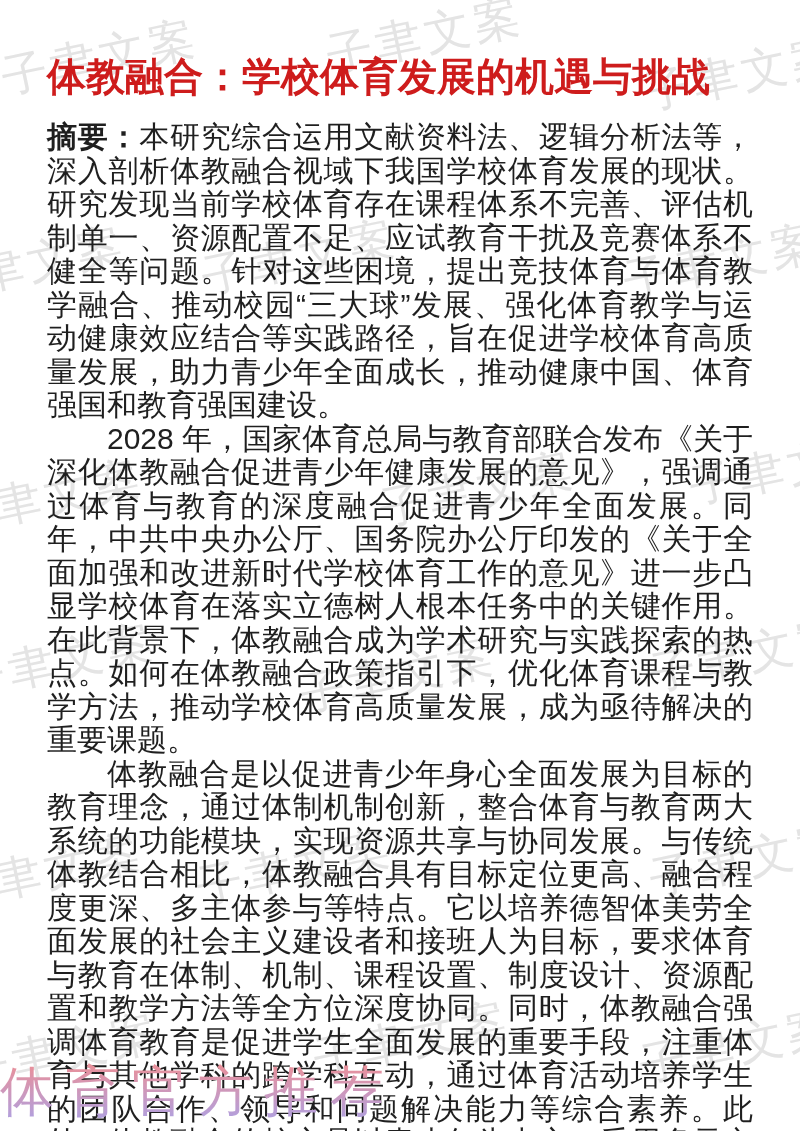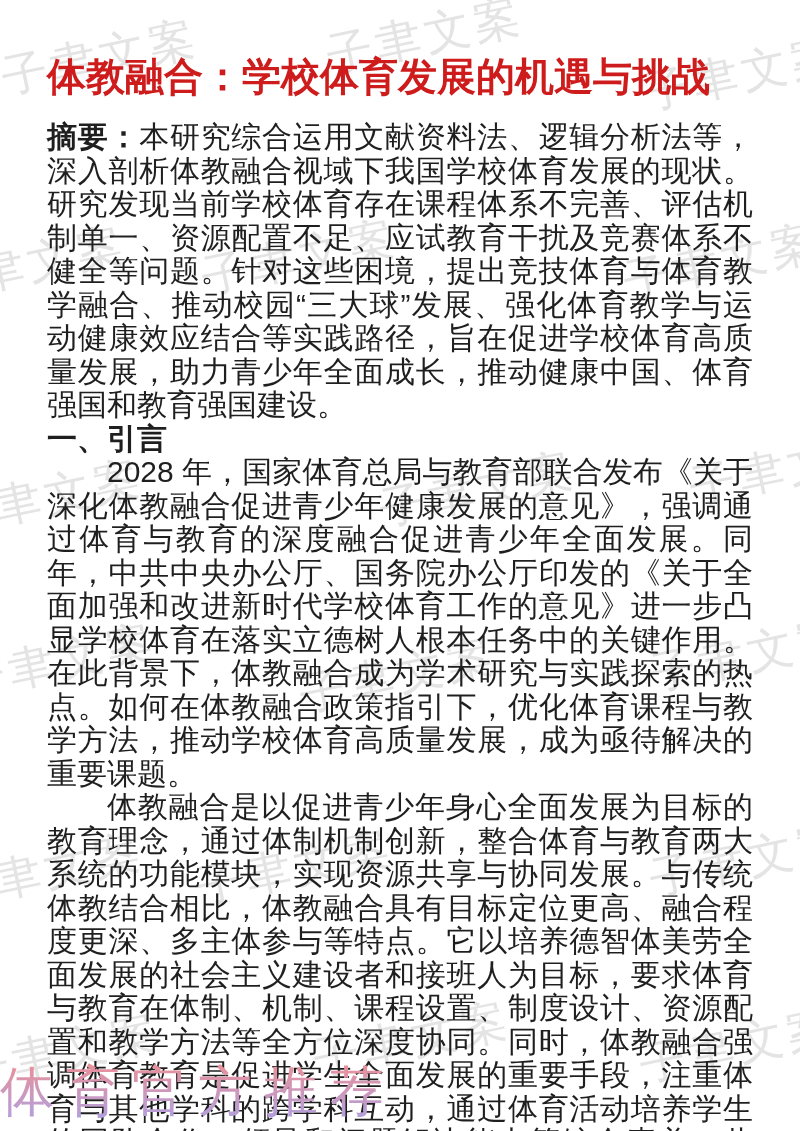--- a/index.html
+++ b/index.html
@@ -91,21 +91,20 @@
       <div class="wm" style="left: 738px; top: 1046px; color: rgb(228, 228, 228);">子聿文案</div>
     </div>
 
   <div class="content">
     <h1 class="doc-title" style="color: rgb(206, 28, 28);">体教融合：学校体育发展的机遇与挑战</h1>
 
     <div class="body-text">
       <p><span class="run-label">摘要：</span><span>本研究综合运用文献资料法、逻辑分析法等，深入剖析体教融合视域下我国学校体育发展的现状。研究发现当前学校体育存在课程体系不完善、评估机制单一、资源配置不足、应试教育干扰及竞赛体系不健全等问题。针对这些困境，提出竞技体育与体育教学融合、推动校园“三大球”发展、强化体育教学与运动健康效应结合等实践路径，旨在促进学校体育高质量发展，助力青少年全面成长，推动健康中国、体育强国和教育强国建设。</span></p>
 
 
-      <p class="sec-heading">一、引言</p>
       <p class="para-indent">2028 年，国家体育总局与教育部联合发布《关于深化体教融合促进青少年健康发展的意见》，强调通过体育与教育的深度融合促进青少年全面发展。同年，中共中央办公厅、国务院办公厅印发的《关于全面加强和改进新时代学校体育工作的意见》进一步凸显学校体育在落实立德树人根本任务中的关键作用。在此背景下，体教融合成为学术研究与实践探索的热点。如何在体教融合政策指引下，优化体育课程与教学方法，推动学校体育高质量发展，成为亟待解决的重要课题。</p>
 
       <p class="para-indent">体教融合是以促进青少年身心全面发展为目标的教育理念，通过体制机制创新，整合体育与教育两大系统的功能模块，实现资源共享与协同发展。与传统体教结合相比，体教融合具有目标定位更高、融合程度更深、多主体参与等特点。它以培养德智体美劳全面发展的社会主义建设者和接班人为目标，要求体育与教育在体制、机制、课程设置、制度设计、资源配置和教学方法等全方位深度协同。同时，体教融合强调体育教育是促进学生全面发展的重要手段，注重体育与其他学科的跨学科互动，通过体育活动培养学生的团队合作、领导和问题解决能力等综合素养。此外，体教融合的核心是以青少年为中心，采用多元实践路径，如“四育赋体”，将青</p>
     </div>
   </div>
 
   <div class="footer-badge" style="background-image: linear-gradient(rgb(236, 143, 150) 8%, rgb(171, 162, 230) 95%);">体育官方推荐</div>
 
 </div>
 

